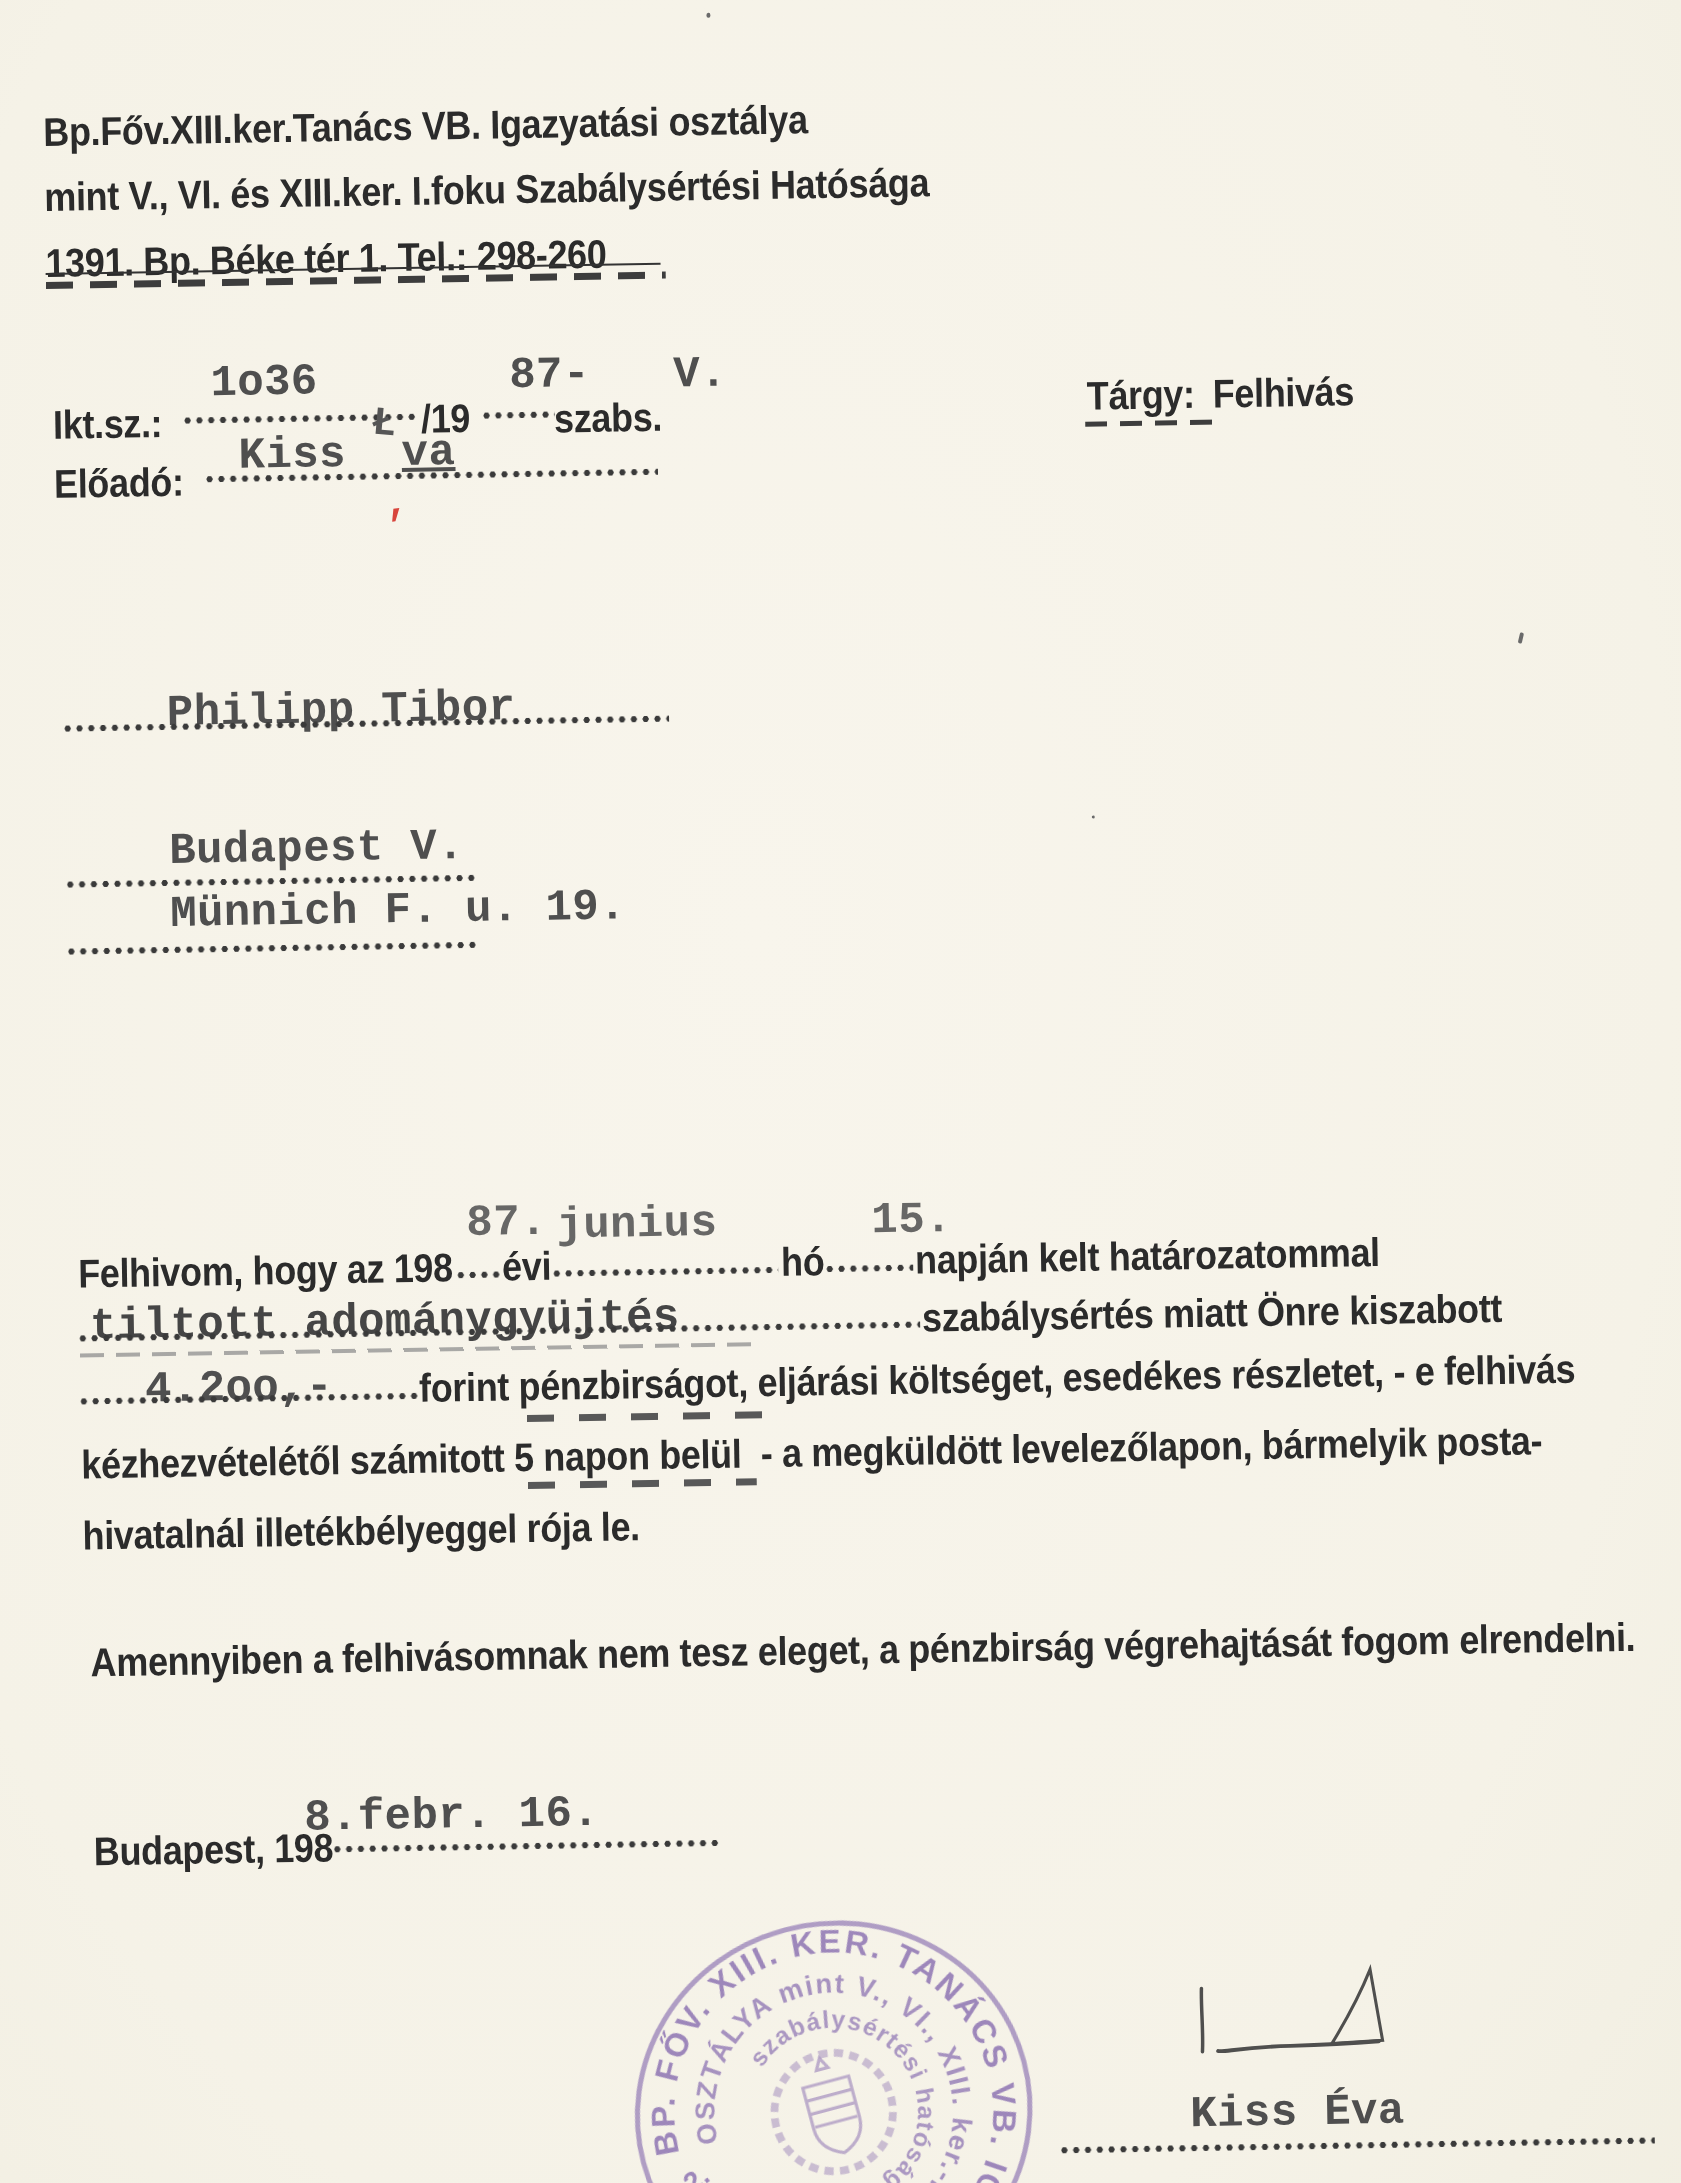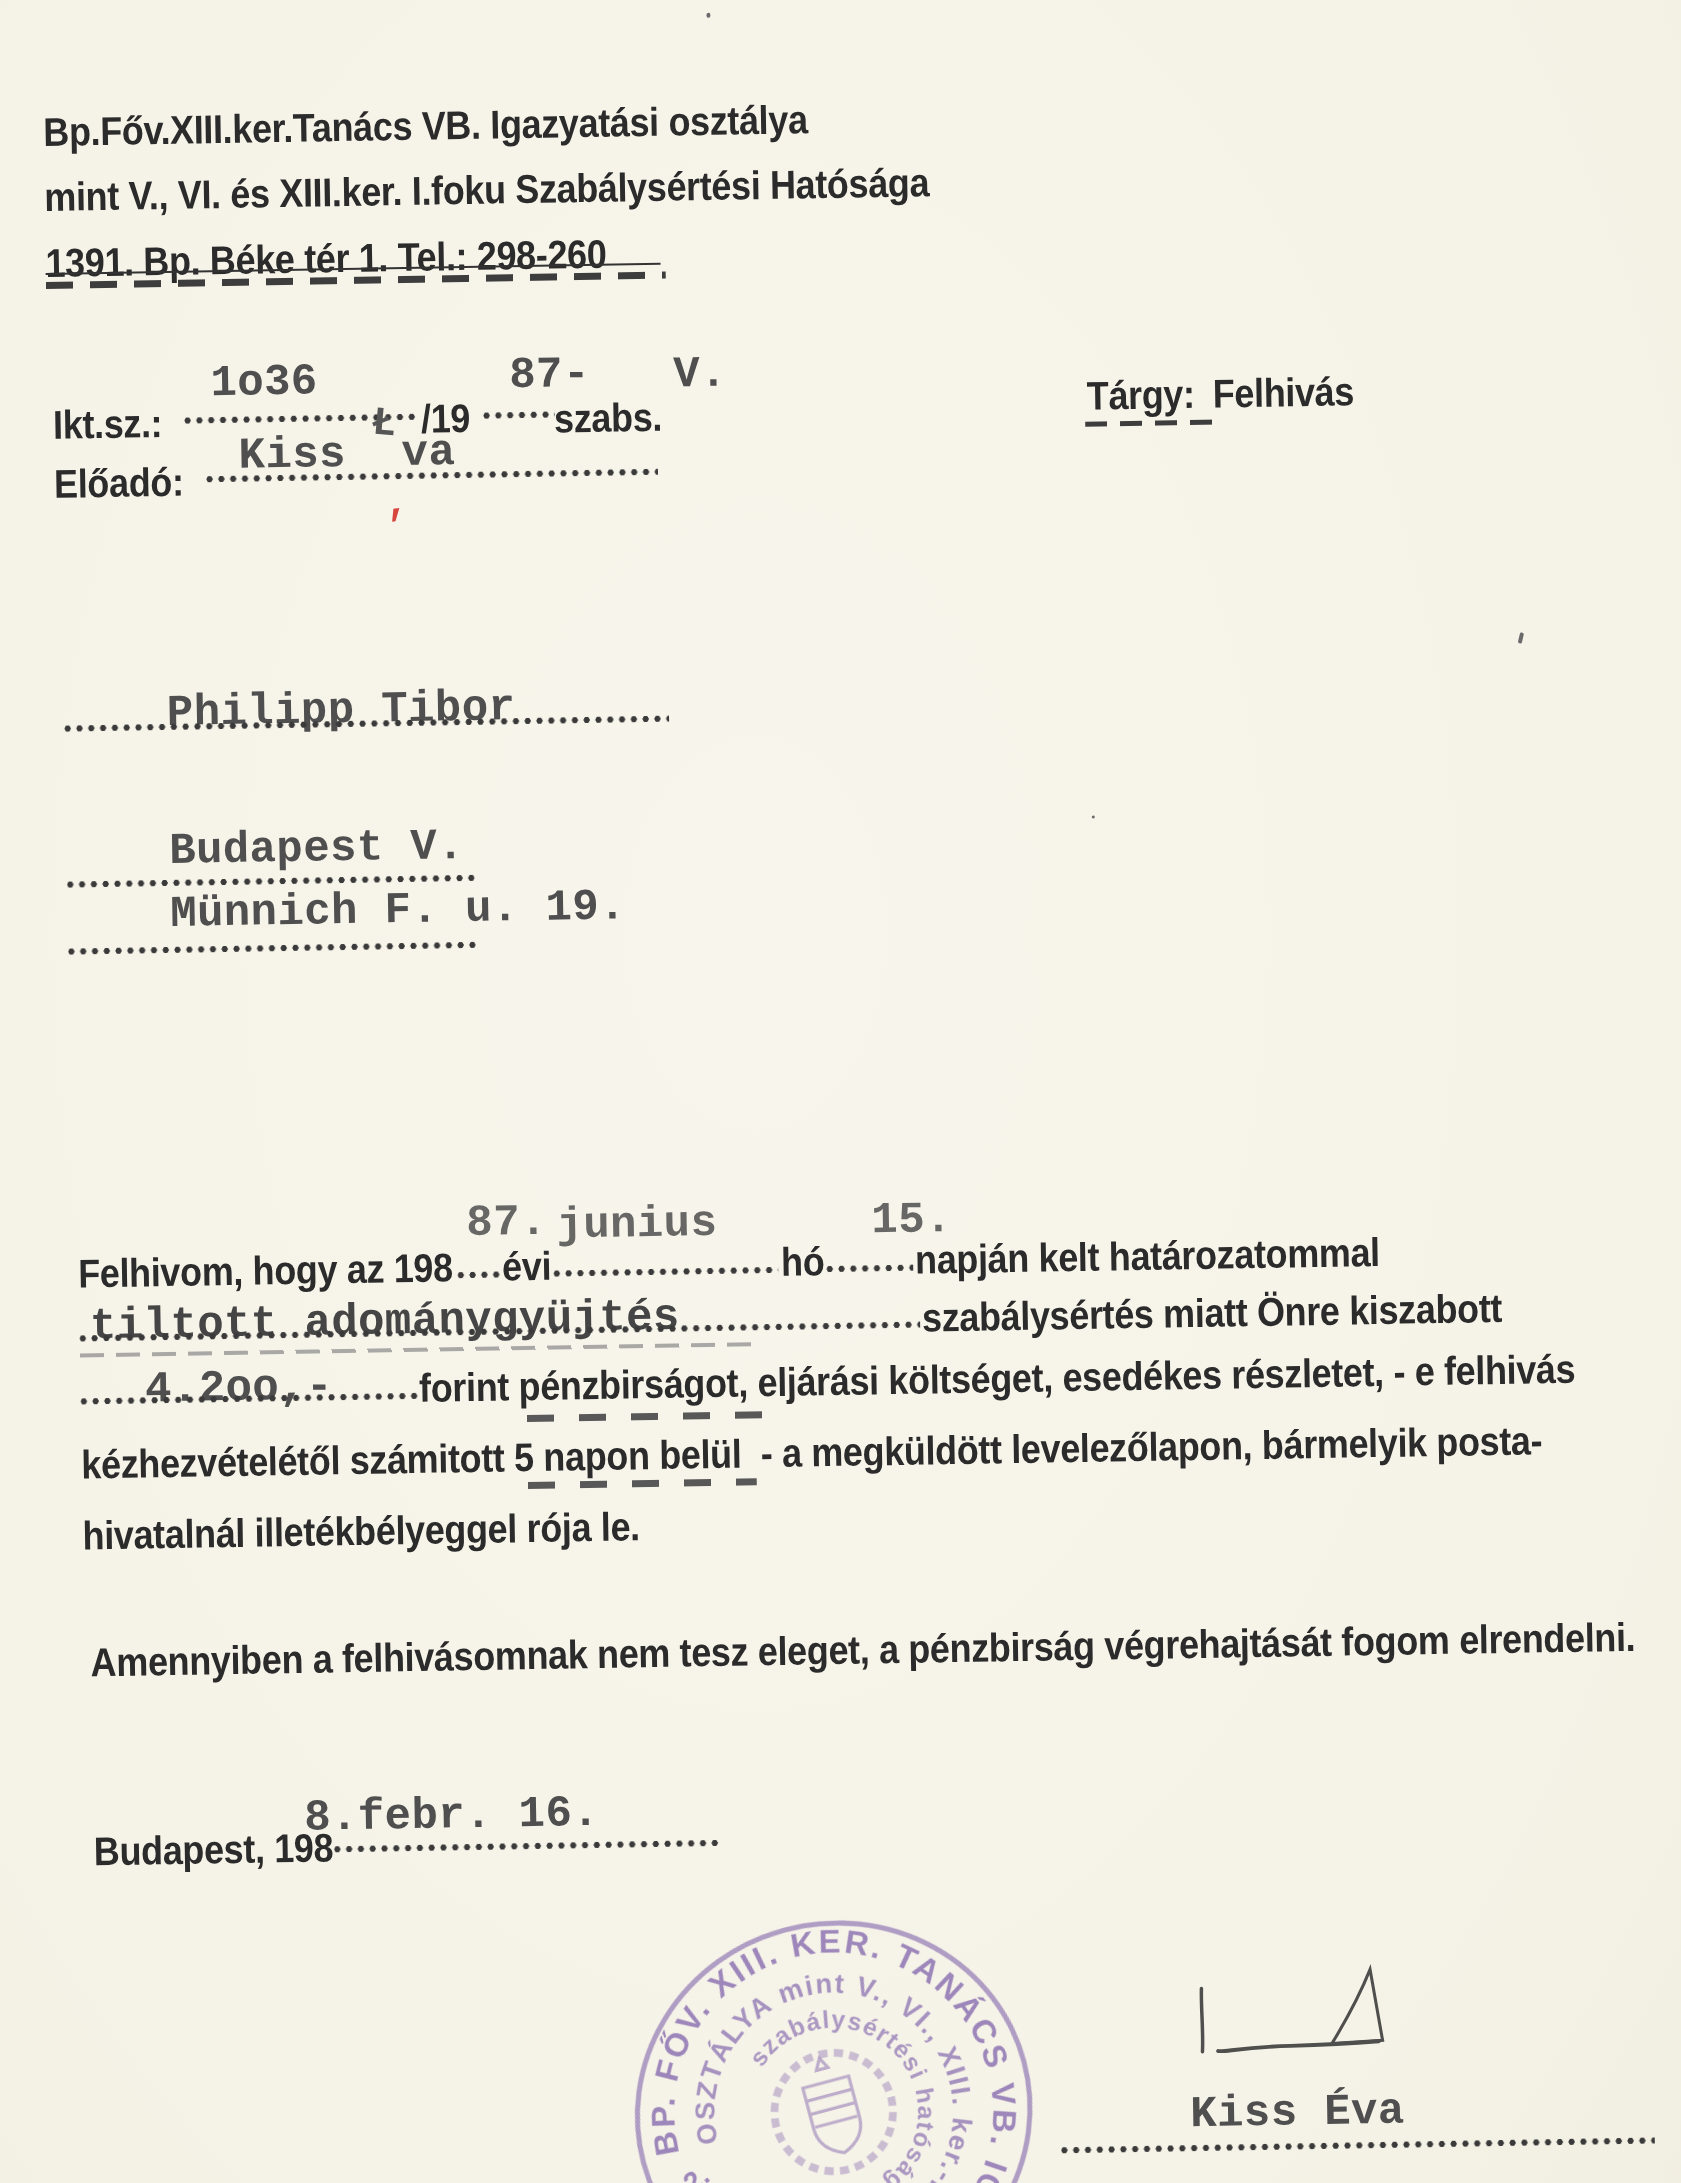--- a/index.html
+++ b/index.html
@@ -76,21 +76,21 @@
   <div class="typed" style="left:522px;top:345px;">87-</div>
   <div class="printed" style="left:566px;top:392px;">szabs.</div>
   <div class="typed" style="left:686px;top:347px;">V.</div>
 
   <div class="printed" style="left:1099px;top:378px;">Tárgy:</div>
   <div class="dashsm" style="left:1097px;top:426px;width:133px;"></div>
   <div class="printed" style="left:1225px;top:378px;">Felhivás</div>
 
   <div class="printed" style="left:65px;top:449px;">Előadó:</div>
   <div class="typed" style="left:250px;top:421px;">Kiss</div>
-  <div class="typed" style="left:413px;top:421px;">va</div>
+  <div class="typed" style="left:413px;top:421px;text-decoration:underline;">va</div>
   <div class="dots" style="left:217px;top:464px;width:452px;"></div>
   <div class="redmark" style="left:395px;top:475px;">,</div>
 
   <div class="typed" style="left:174px;top:677px;">Philipp Tibor</div>
   <div class="dots" style="left:71px;top:711px;width:605px;"></div>
   <div class="typed" style="left:174px;top:815px;">Budapest V.</div>
   <div class="dots" style="left:71px;top:867px;width:408px;"></div>
   <div class="typed" style="left:174px;top:878px;">Münnich F. u. 19.</div>
   <div class="dots" style="left:71px;top:934px;width:408px;"></div>
 

